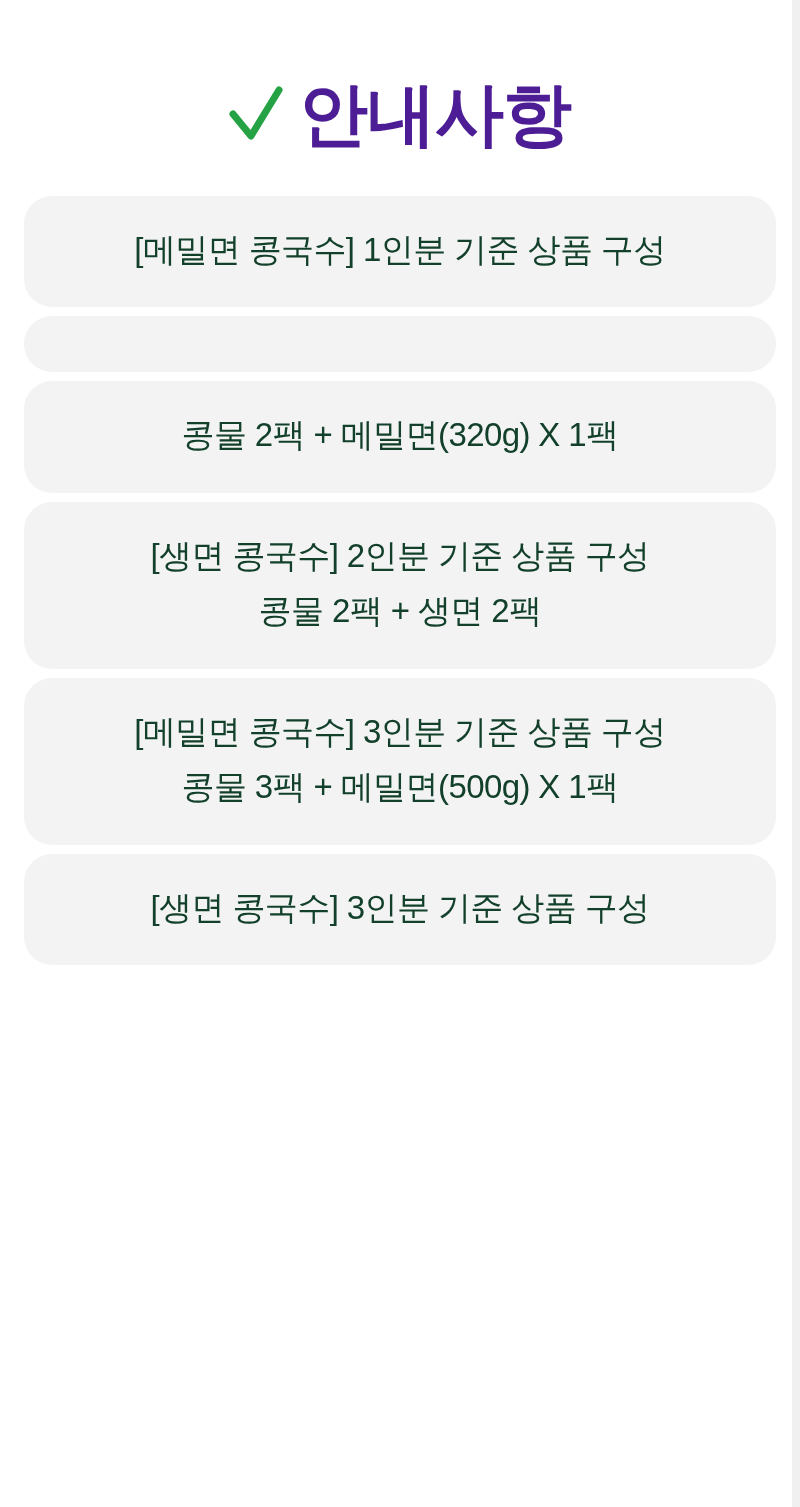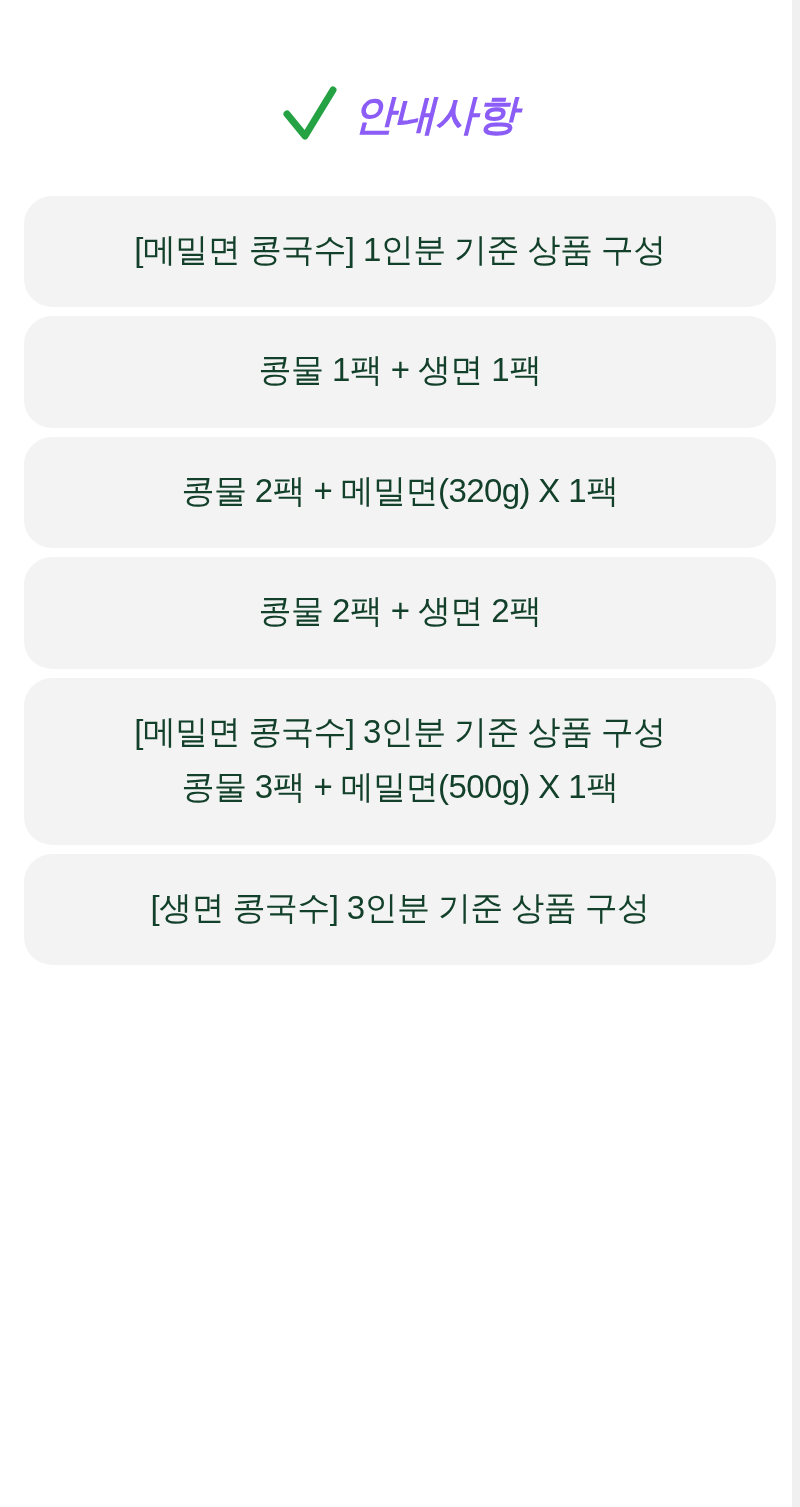--- a/index.html
+++ b/index.html
@@ -40,27 +40,26 @@
     box-sizing: border-box;
     padding-top: 34px;
   }
   .check-icon {
     width: 54px;
     height: 62px;
     display: block;
     flex: 0 0 auto;
   }
   .header-title {
-    font-size: 42px;
+    font-size: 69px;
     line-height: 1.1;
     font-weight: 700;
     letter-spacing: -1px;
-    color: #8b5cf6;
+    color: #4c1d95;
     white-space: nowrap;
-    font-style: italic;
   }
   .cards {
     display: flex;
     flex-direction: column;
     gap: 9px;
     justify-content: center;
   }
   .card {
     background: #f3f3f3;
     border-radius: 28px;
@@ -91,28 +90,28 @@
     <div class="header-title">안내사항</div>
   </div>
 
   <div class="cards">
 
     <div class="card">
       <div class="card-line">[메밀면 콩국수] 1인분 기준 상품 구성</div>
     </div>
 
     <div class="card">
-      <div class="card-line">콩물 1팩 + 생면 1팩</div>
     </div>
 
     <div class="card">
       <div class="card-line">콩물 2팩 + 메밀면(320g) X 1팩</div>
     </div>
 
     <div class="card">
+      <div class="card-line">[생면 콩국수] 2인분 기준 상품 구성</div>
       <div class="card-line">콩물 2팩 + 생면 2팩</div>
     </div>
 
     <div class="card">
       <div class="card-line">[메밀면 콩국수] 3인분 기준 상품 구성</div>
       <div class="card-line">콩물 3팩 + 메밀면(500g) X 1팩</div>
     </div>
 
     <div class="card">
       <div class="card-line">[생면 콩국수] 3인분 기준 상품 구성</div>

